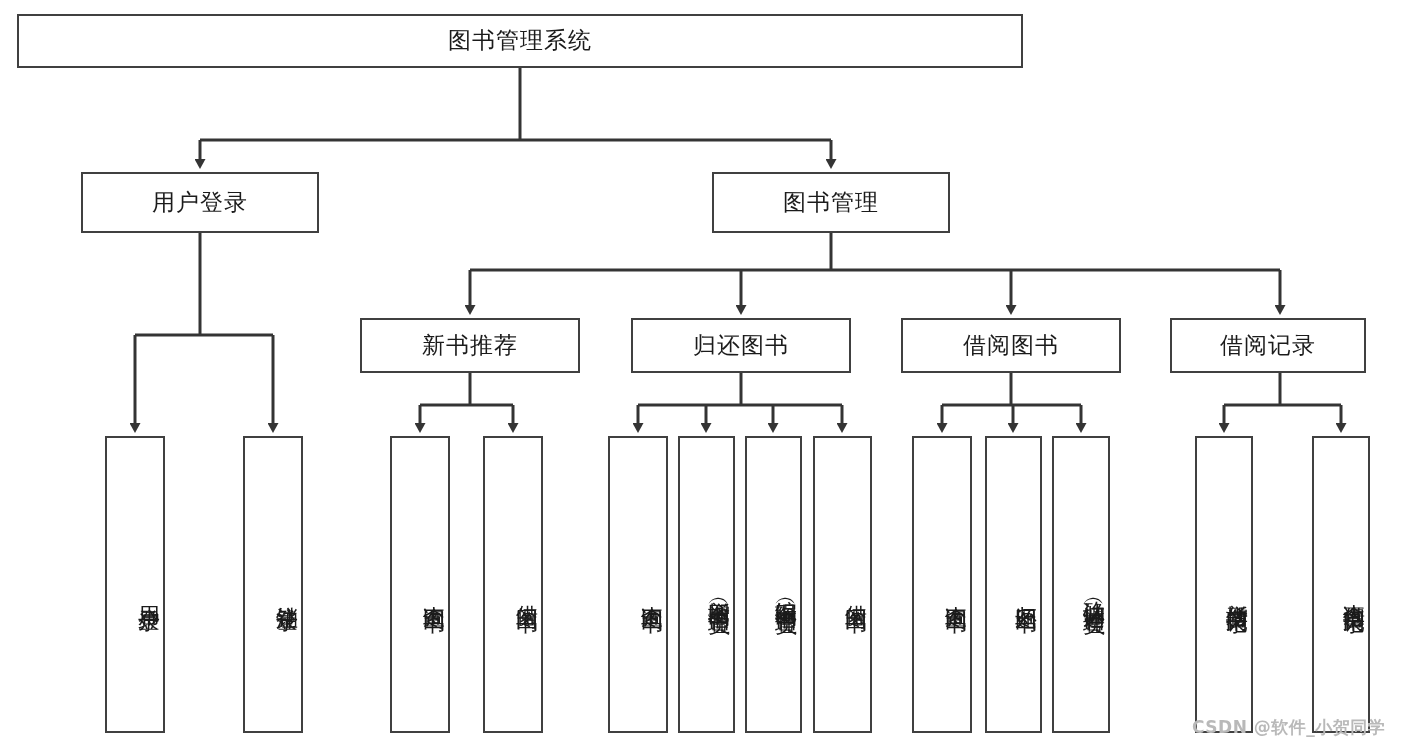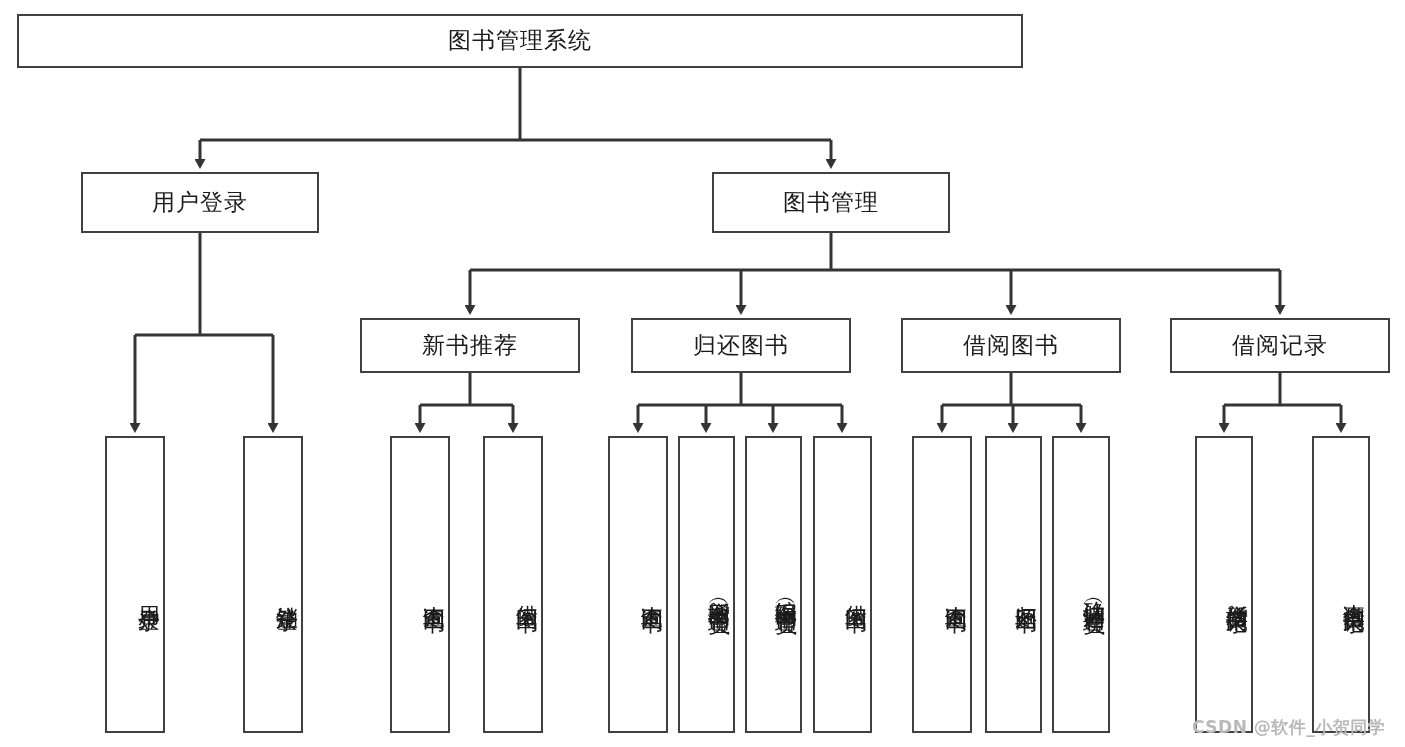--- a/index.html
+++ b/index.html
@@ -132,21 +132,21 @@
 
   <div class="node horiz" style="left: 360px; top: 318px; width: 220px; height: 55px;">
     <span>新书推荐</span>
   </div>
   <div class="node horiz" style="left: 631px; top: 318px; width: 220px; height: 55px;">
     <span>归还图书</span>
   </div>
   <div class="node horiz" style="left: 901px; top: 318px; width: 220px; height: 55px;">
     <span>借阅图书</span>
   </div>
-  <div class="node horiz" style="left: 1170px; top: 318px; width: 220px; height: 55px;">
+  <div class="node horiz" style="left: 1170px; top: 318px; width: 196px; height: 55px;">
     <span>借阅记录</span>
   </div>
 
   <div class="node vert" style="left: 105px; top: 436px; width: 60px; height: 297px;">
     <span class="vtext">用户登录</span>
   </div>
   <div class="node vert" style="left: 243px; top: 436px; width: 60px; height: 297px;">
     <span class="vtext">注销登录</span>
   </div>
 

